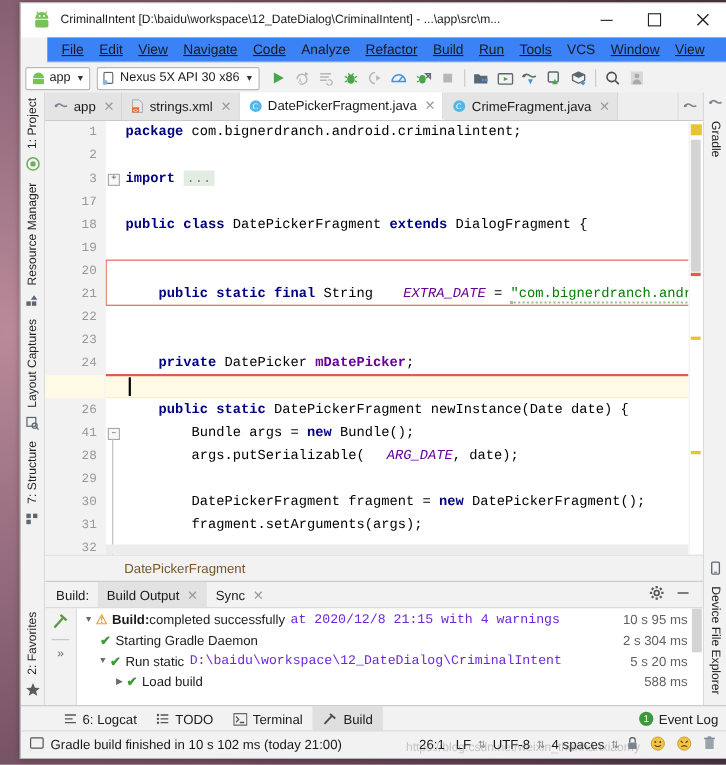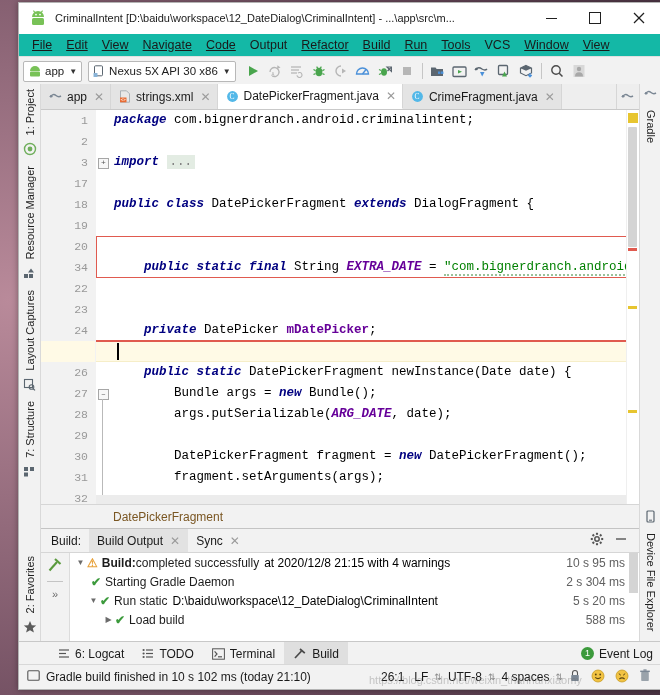--- a/index.html
+++ b/index.html
@@ -49,24 +49,25 @@
   .win-btn {
     width: 44px; height: 30px;
     display: flex; align-items: center; justify-content: center;
     font-size: 13px; color: #202020;
   }
   .glyph-min { width: 11px; height: 1px; background: #202020; }
   .glyph-max { width: 10px; height: 10px; border: 1px solid #202020; }
   
   .menubar {
     height: 22px;
-    background: #14b8a6;
+    background: #3b82f6;
     display: flex; align-items: center;
     padding-left: 6px;
     border-bottom: 1px solid #e0e0e0;
+    margin-left: 24px;
   }
   .menu-item {
     padding: 2px 7px;
     font-size: 12.5px;
     color: #1a1a1a;
     white-space: nowrap;
   }
   .menu-item u { text-decoration: underline; }
   
   .toolbar {
@@ -201,23 +202,23 @@
     padding-left: 18px;
   }
   .cline {
     height: 21px; line-height: 21px;
     font-family: "Liberation Mono", monospace;
     font-size: 12.5px;
     white-space: pre;
     color: #000;
     position: relative;
   }
-  .kw { color: #000080; font-weight: bold; font-style: italic; }
+  .kw { color: #000080; font-weight: bold; }
   .str { color: #008000; }
-  .const { color: #660099; font-weight: bold; font-style: italic; }
+  .const { color: #660099; font-weight: normal; font-style: italic; margin-left: 20px; }
   .fld { color: #660099; font-weight: bold; }
   .dots { background: #e3ece3; color: #808080; padding: 0 3px; }
   .caret-line {
     position: absolute; left: 0; right: 0;
     height: 21px;
     background: #fffae6;
     border-top: 1px solid #f6eec8;
     border-bottom: 1px solid #f6eec8;
     box-sizing: border-box;
   }
@@ -320,21 +321,21 @@
     white-space: nowrap;
   }
   .bp-row .dur {
     margin-left: auto;
     padding-right: 14px;
     color: #606060;
     font-size: 12px;
   }
   .tri { width: 13px; text-align: center; color: #6b6b6b; font-size: 8px; flex:none;}
   .chk { color: #3c9a3c; font-weight: bold; margin-right: 4px; font-size: 12px; }
-  .muted { color: #000000; }
+  .muted { color: #6d28d9; font-family: Liberation Mono, monospace; }
   .bp-scrollthumb {
     position: absolute; right: 1px; top: 0; width: 9px; height: 40px;
     background: #d4d4d4;
   }
   
   .toolbar-bottom {
     position: absolute;
     left: 0; right: 0; bottom: 24px;
     height: 23px;
     background: #f2f2f2;
@@ -412,21 +413,21 @@
       </div>
     </div>
   </div>
 
   <div class="menubar">
     <div class="menu-item"><u>File</u></div>
     <div class="menu-item"><u>Edit</u></div>
     <div class="menu-item"><u>View</u></div>
     <div class="menu-item"><u>Navigate</u></div>
     <div class="menu-item"><u>Code</u></div>
-    <div class="menu-item"><span>Output</span></div>
+    <div class="menu-item"><span>Analyze</span></div>
     <div class="menu-item"><u>Refactor</u></div>
     <div class="menu-item"><u>Build</u></div>
     <div class="menu-item"><u>Run</u></div>
     <div class="menu-item"><u>Tools</u></div>
     <div class="menu-item"><span>VCS</span></div>
     <div class="menu-item"><u>Window</u></div>
     <div class="menu-item"><u>View</u></div>
   </div>
 
   <div class="toolbar">
@@ -667,27 +668,27 @@
       <div class="editor-wrap">
         <div class="gutter">
           <div class="gutter-hl" style="top:231px"></div>
           <div class="gline">1</div>
           <div class="gline">2</div>
           <div class="gline">3</div>
           <div class="gline">17</div>
           <div class="gline">18</div>
           <div class="gline">19</div>
           <div class="gline">20</div>
-          <div class="gline">34</div>
+          <div class="gline">21</div>
           <div class="gline">22</div>
           <div class="gline">23</div>
           <div class="gline">24</div>
           <div class="gline">25</div>
           <div class="gline">26</div>
-          <div class="gline">27</div>
+          <div class="gline">41</div>
           <div class="gline">28</div>
           <div class="gline">29</div>
           <div class="gline">30</div>
           <div class="gline">31</div>
           <div class="gline">32</div>
 
           <div class="fold" style="top:48px">+</div>
           <div class="fold" style="top:279px">–</div>
 
           <div class="foldline" style="top:289px; height:138px"></div>
@@ -882,21 +883,21 @@
       <span>Event Log</span>
     </div>
   </div>
 
   <div class="statusbar">
     <span style="margin-right:6px">
       <svg width="13" height="12" viewBox="0 0 13 12">
         <rect x="0.8" y="0.8" width="11.4" height="9.4" rx="1" fill="none" stroke="#555" stroke-width="1.1"></rect>
       </svg>
     </span>
-    <span>Gradle build finished in 10 s 102 ms (today 21:10)</span>
+    <span>Gradle build finished in 10 s 102 ms (today 21:00)</span>
     <div class="sb-right">
       <span class="sb-item">26:1</span>
       <span class="sb-item">LF</span>
       <span class="sb-sep">⇅</span>
       <span class="sb-item">UTF-8</span>
       <span class="sb-sep">⇅</span>
       <span class="sb-item">4 spaces</span>
       <span class="sb-sep">⇅</span>
       <span class="sb-item">
         <svg width="12" height="13" viewBox="0 0 12 13">

